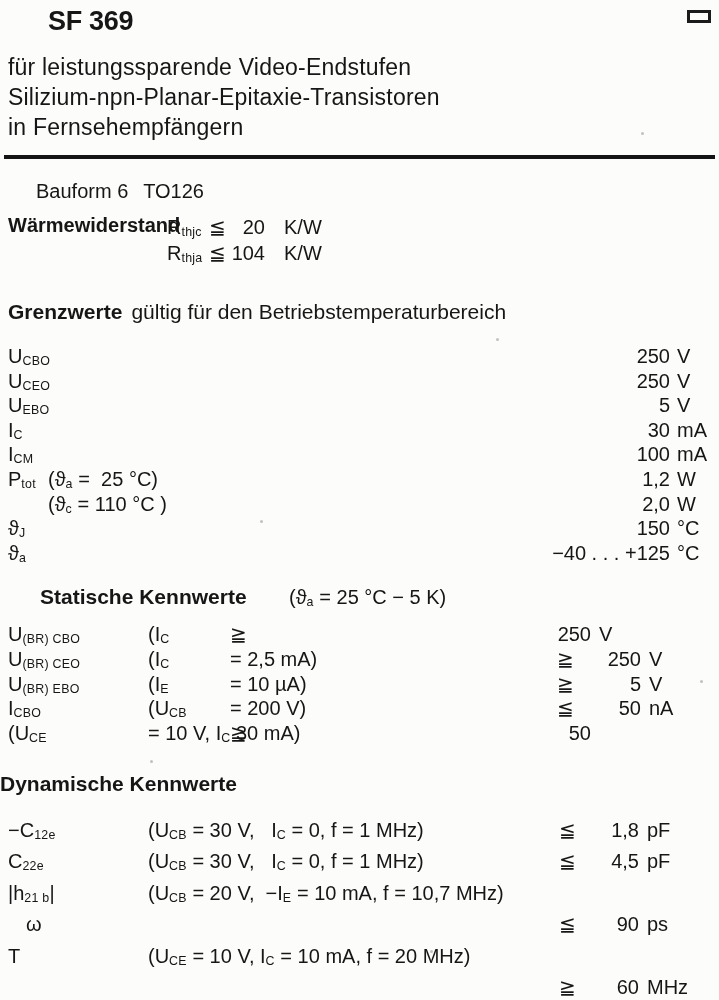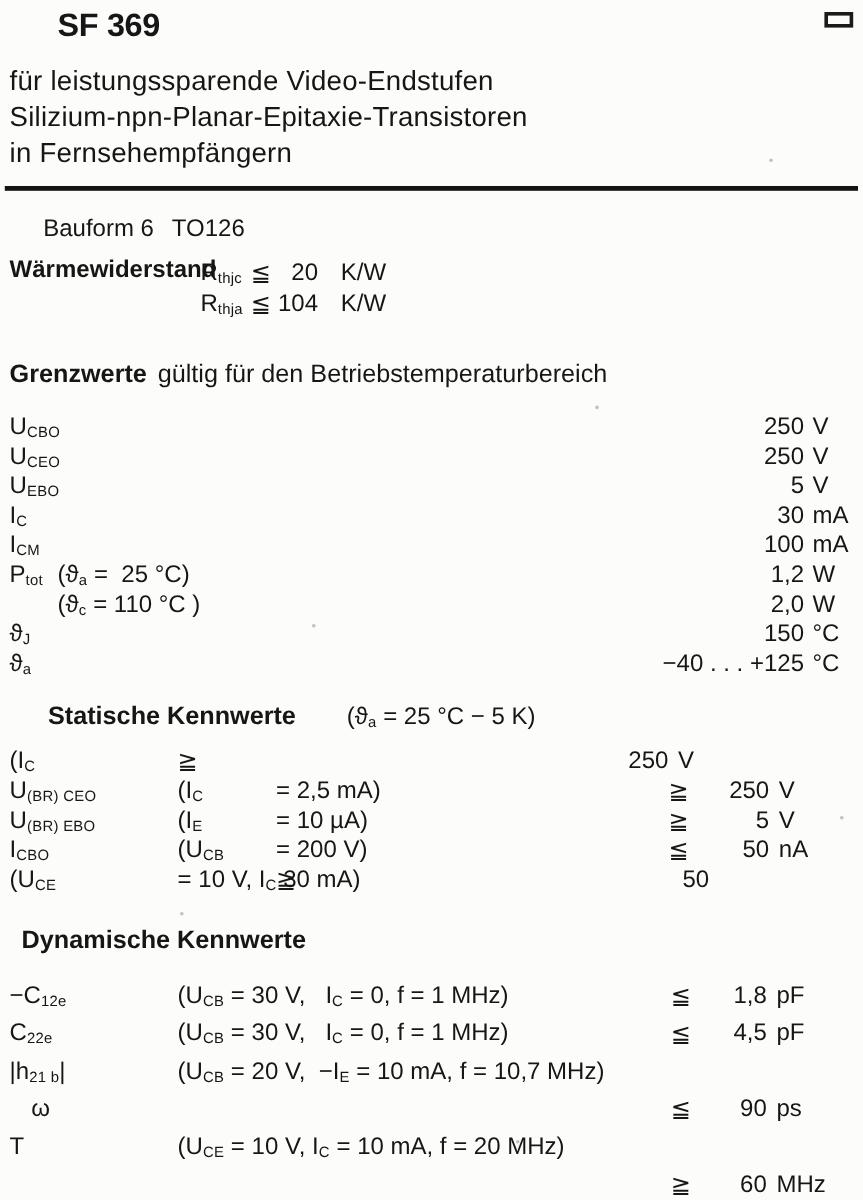--- a/index.html
+++ b/index.html
@@ -33,21 +33,21 @@
   .t-row{display:grid;grid-template-columns:42px 18px 38px auto;line-height:26px;}
   .t-row .num{text-align:right;}
   .t-row .unit{padding-left:7px;margin-left:12px;}
   
   .heading{font-weight:bold;font-size:21px;}
   #grenz-heading{left:8px;top:300px;}
   #grenz-heading .rest{font-weight:normal;margin-left:9px;}
   #stat-heading{left:8px;top:585px;margin-left:32px;}
   #stat-heading .hb{display:inline-block;min-width:249px;}
   #stat-heading .cond{font-weight:normal;font-size:20px;white-space:pre;}
-  #dyn-heading{left:18px;top:772px;}
+  #dyn-heading{left:0;top:772px;}
   
   .table{left:8px;right:8px;}
   #grenz-table{top:344px;line-height:24.6px;}
   .g-row{display:grid;grid-template-columns:40px 1fr 120px 41px;}
   .g-row .num{text-align:right;}
   .g-row .unit{padding-left:7px;}
   #stat-table{top:622px;line-height:24.8px;}
   .s-row{display:grid;grid-template-columns:140px 82px 1fr 34px 50px 70px;}
   .s-row .num{text-align:right;}
   .s-row .unit{padding-left:8px;}
@@ -161,20 +161,21 @@
     </div>
   </div>
 
 <div class="abs heading" id="stat-heading">
   <span class="hb">Statische Kennwerte</span><span class="cond">(ϑ<sub>a</sub> = 25 °C − 5 K)</span>
 </div>
 
 <div class="abs table" id="stat-table">
 
 <div class="s-row">
+      <span class="sym">U<sub>(BR) CBO</sub></span>
       <span class="cond">(I<sub>C</sub></span>
       <span class="rel">≧</span>
       <span class="num">250</span>
       <span class="unit">V</span>
     </div>
     <div class="s-row">
       <span class="sym">U<sub>(BR) CEO</sub></span>
       <span class="cond">(I<sub>C</sub></span>
       <span class="condv">= 2,5 mA)</span>
       <span class="rel">≧</span>

